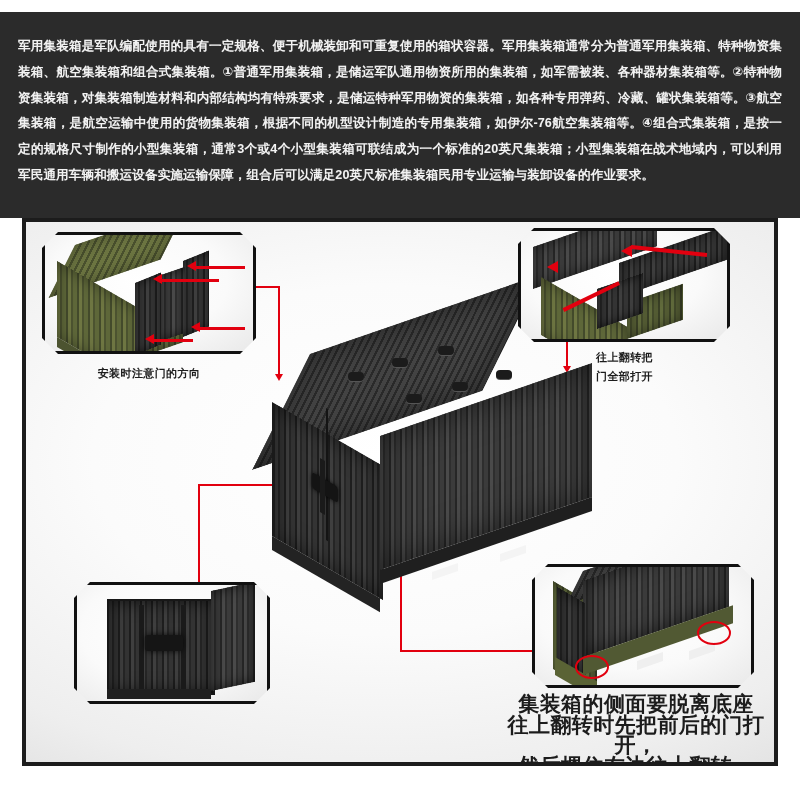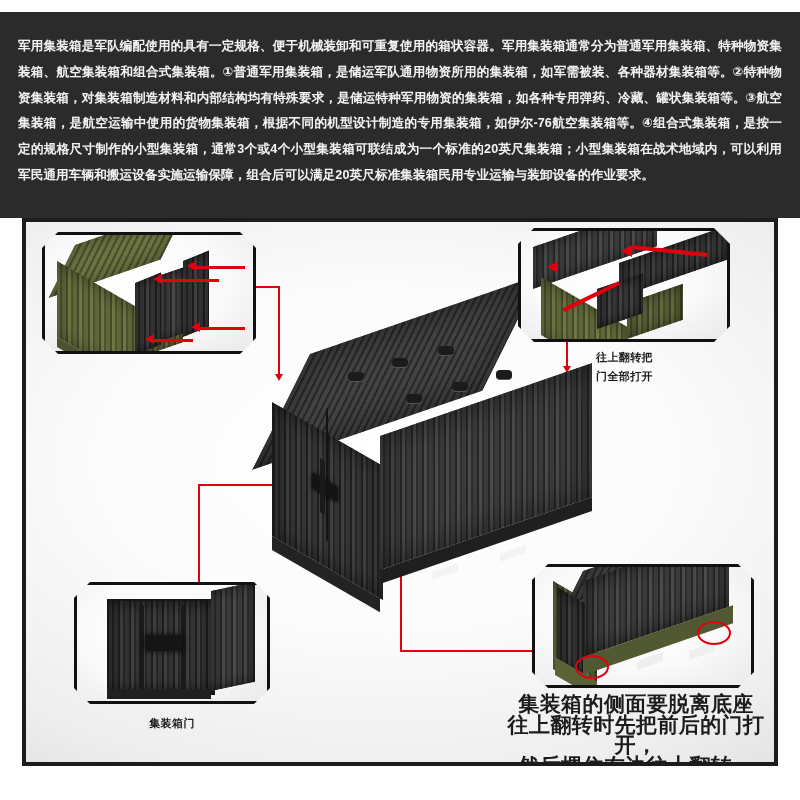--- a/index.html
+++ b/index.html
@@ -209,20 +209,21 @@
           <div class="rline h" style="left:112px;top:40px;width:58px;height:3px;"></div>
           <div class="arrow-head" style="left:104px;top:35px;border-top:5px solid transparent;border-bottom:5px solid transparent;border-right:9px solid #e2000f;"></div>
           <div class="rline h" style="left:146px;top:27px;width:50px;height:3px;"></div>
           <div class="arrow-head" style="left:138px;top:22px;border-top:5px solid transparent;border-bottom:5px solid transparent;border-right:9px solid #e2000f;"></div>
           <div class="rline h" style="left:150px;top:88px;width:46px;height:3px;"></div>
           <div class="arrow-head" style="left:142px;top:83px;border-top:5px solid transparent;border-bottom:5px solid transparent;border-right:9px solid #e2000f;"></div>
           <div class="rline h" style="left:104px;top:100px;width:40px;height:3px;"></div>
           <div class="arrow-head" style="left:96px;top:95px;border-top:5px solid transparent;border-bottom:5px solid transparent;border-right:9px solid #e2000f;"></div>
         </div>
       </div>
+      <div class="callout-cap" style="left:16px;top:142px;width:214px;">安装时注意门的方向</div>
 
       <div class="callout" style="left:492px;top:6px;width:212px;height:114px;">
         <div class="scene" style="left:2px;top:2px;width:208px;height:110px;">
 
           <div class="face corr-dark" style="left:10px;top:14px;width:124px;height:42px;
                       transform:skewY(-19deg);box-shadow:inset 0 0 14px rgba(0,0,0,.6);"></div>
 
           <div class="face corr-dark2" style="left:96px;top:30px;width:108px;height:34px;
                       transform:skewY(-19deg);box-shadow:inset 0 0 14px rgba(0,0,0,.6);"></div>
 
@@ -255,21 +256,20 @@
 
           <div class="face" style="left:56px;top:14px;width:5px;height:84px;background:#1a1a1a;"></div>
           <div class="face" style="left:98px;top:14px;width:5px;height:84px;background:#1a1a1a;"></div>
 
           <div class="face" style="left:62px;top:44px;width:38px;height:16px;background:#151515;border-radius:3px;
                       box-shadow:0 0 6px rgba(0,0,0,.8);"></div>
 
           <div class="face" style="left:24px;top:98px;width:104px;height:10px;background:#202020;"></div>
         </div>
       </div>
-      <div class="callout-cap" style="left:48px;top:492px;width:196px;">集装箱门</div>
 
       <div class="callout" style="left:506px;top:342px;width:222px;height:124px;">
         <div class="scene" style="left:4px;top:4px;width:214px;height:116px;">
 
           <div class="face corr-green2" style="left:14px;top:10px;width:44px;height:88px;
                       transform:skewY(30deg);box-shadow:inset 0 0 12px rgba(0,0,0,.45);"></div>
 
           <div class="face roof-dark" style="left:44px;top:0px;width:150px;height:28px;
                       transform:skewY(-19deg) skewX(-31deg);box-shadow:inset 0 0 14px rgba(0,0,0,.5);"></div>
 

